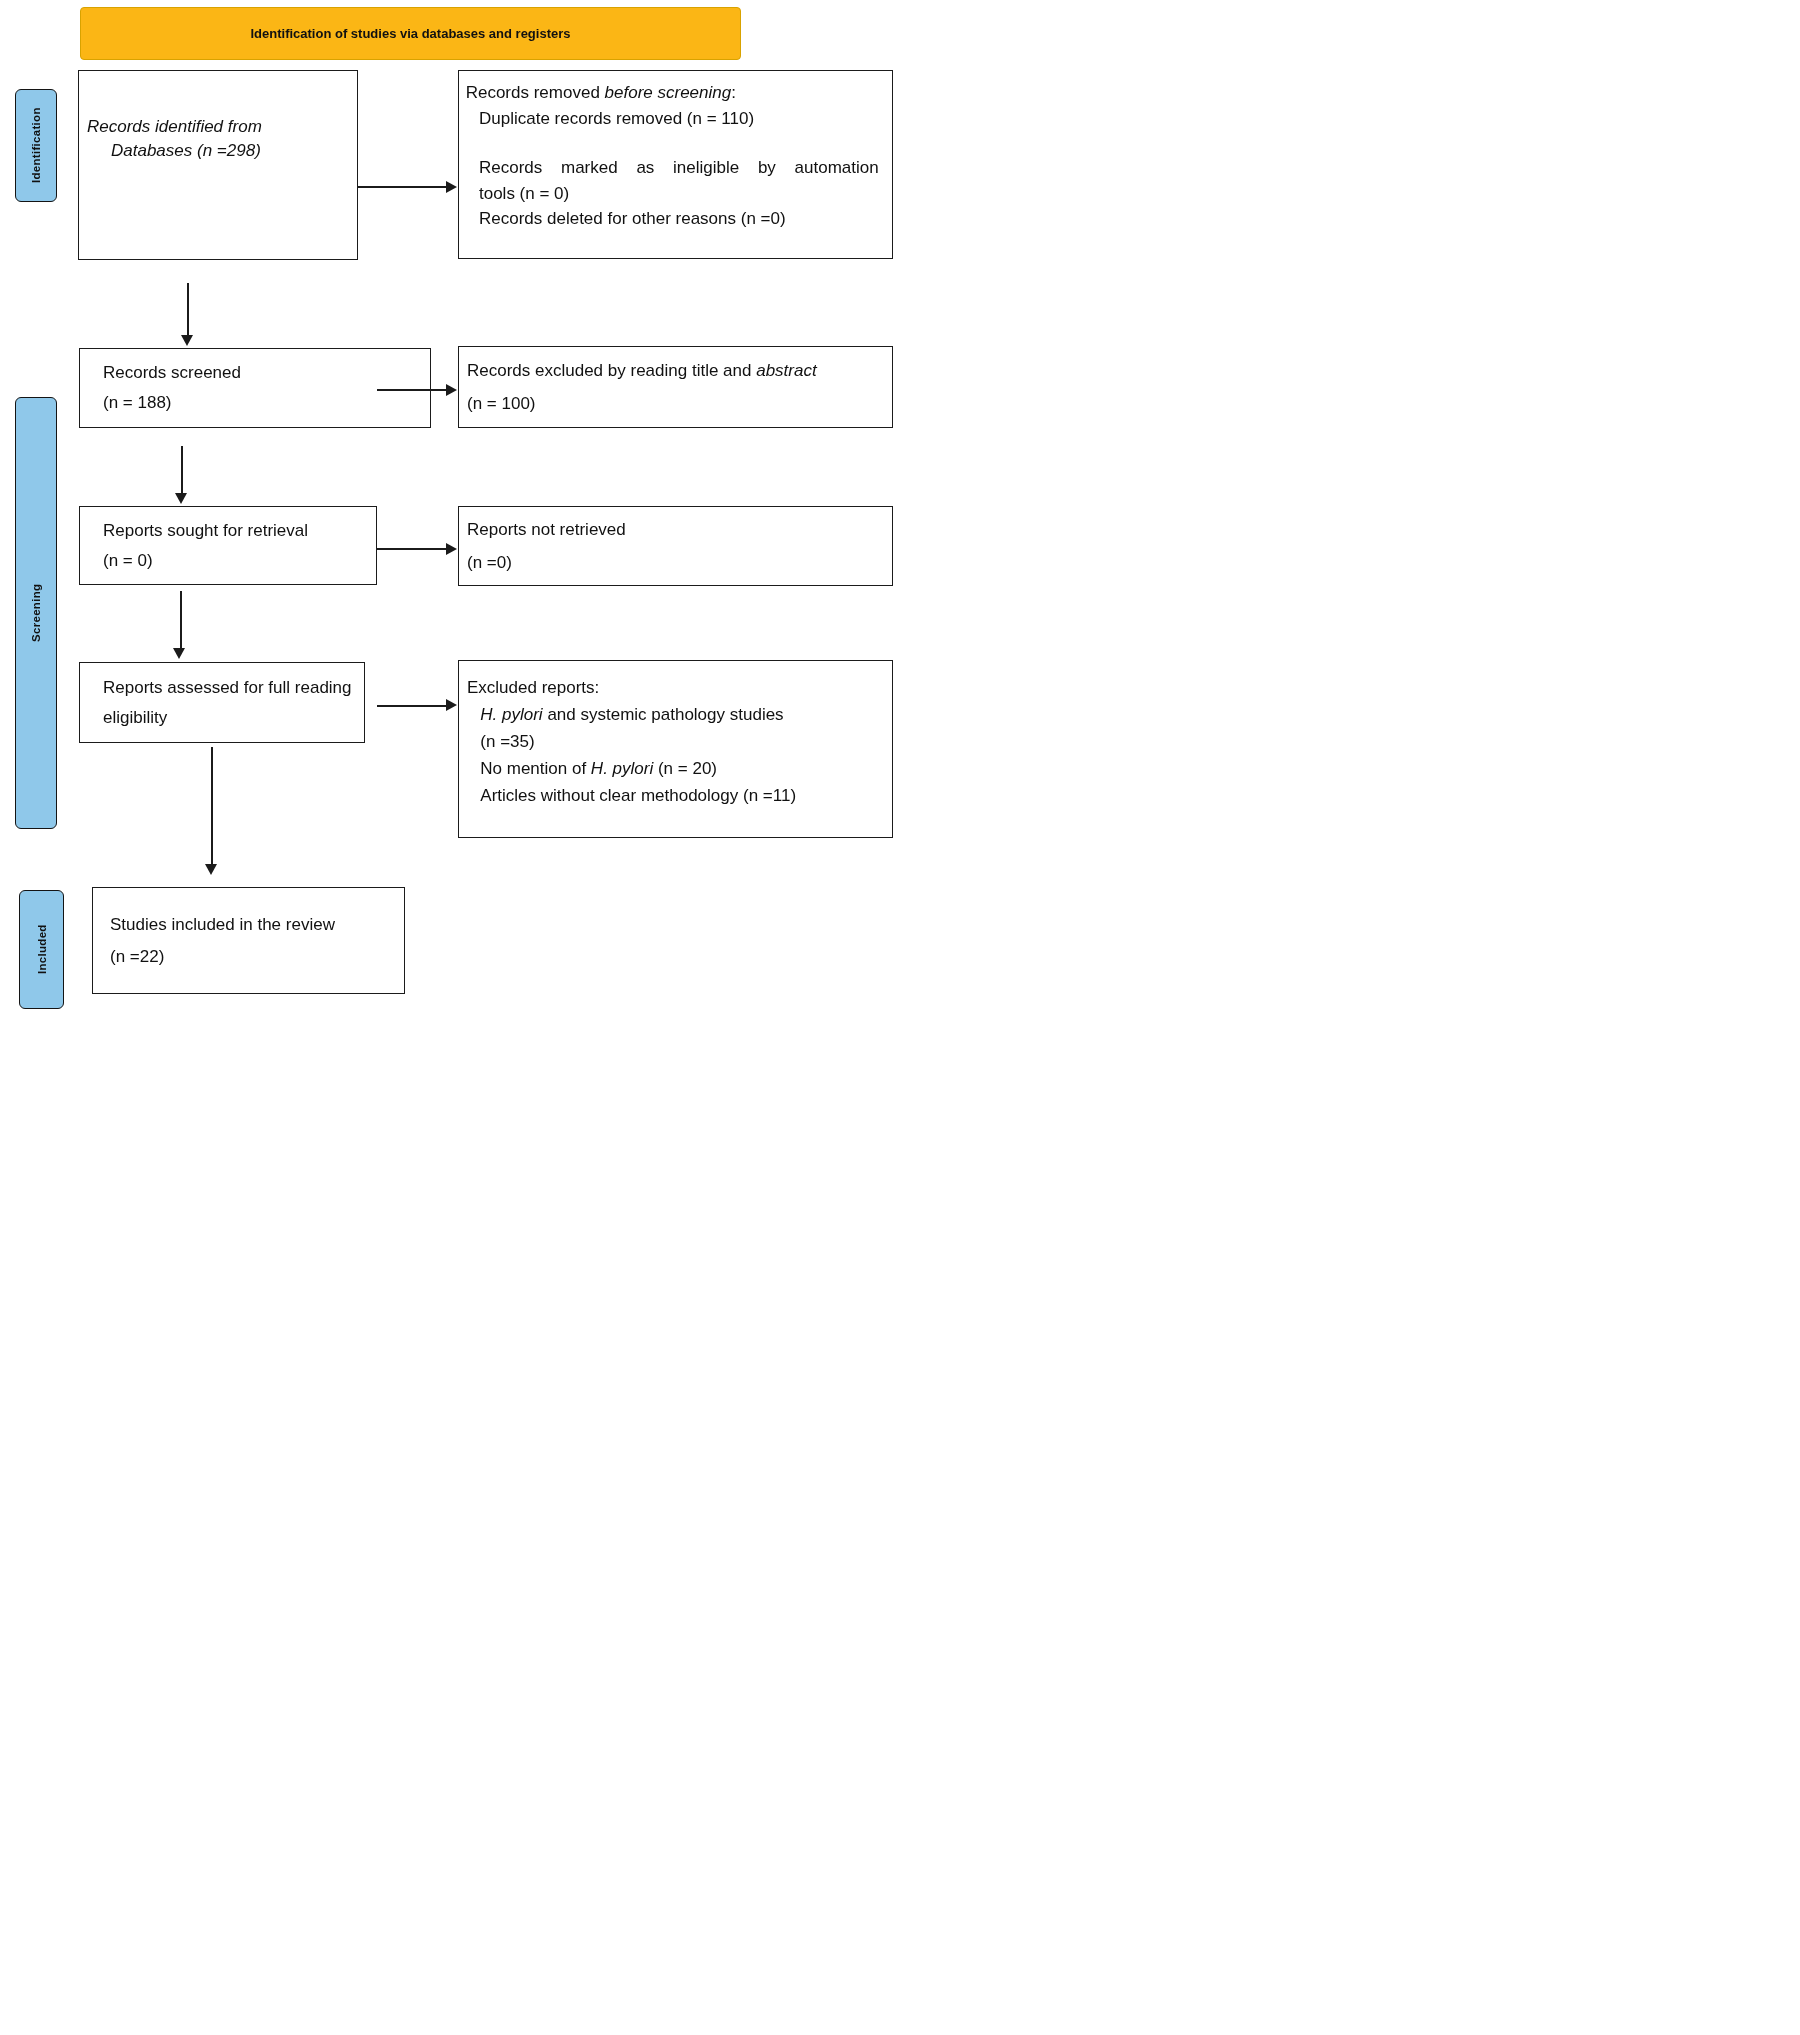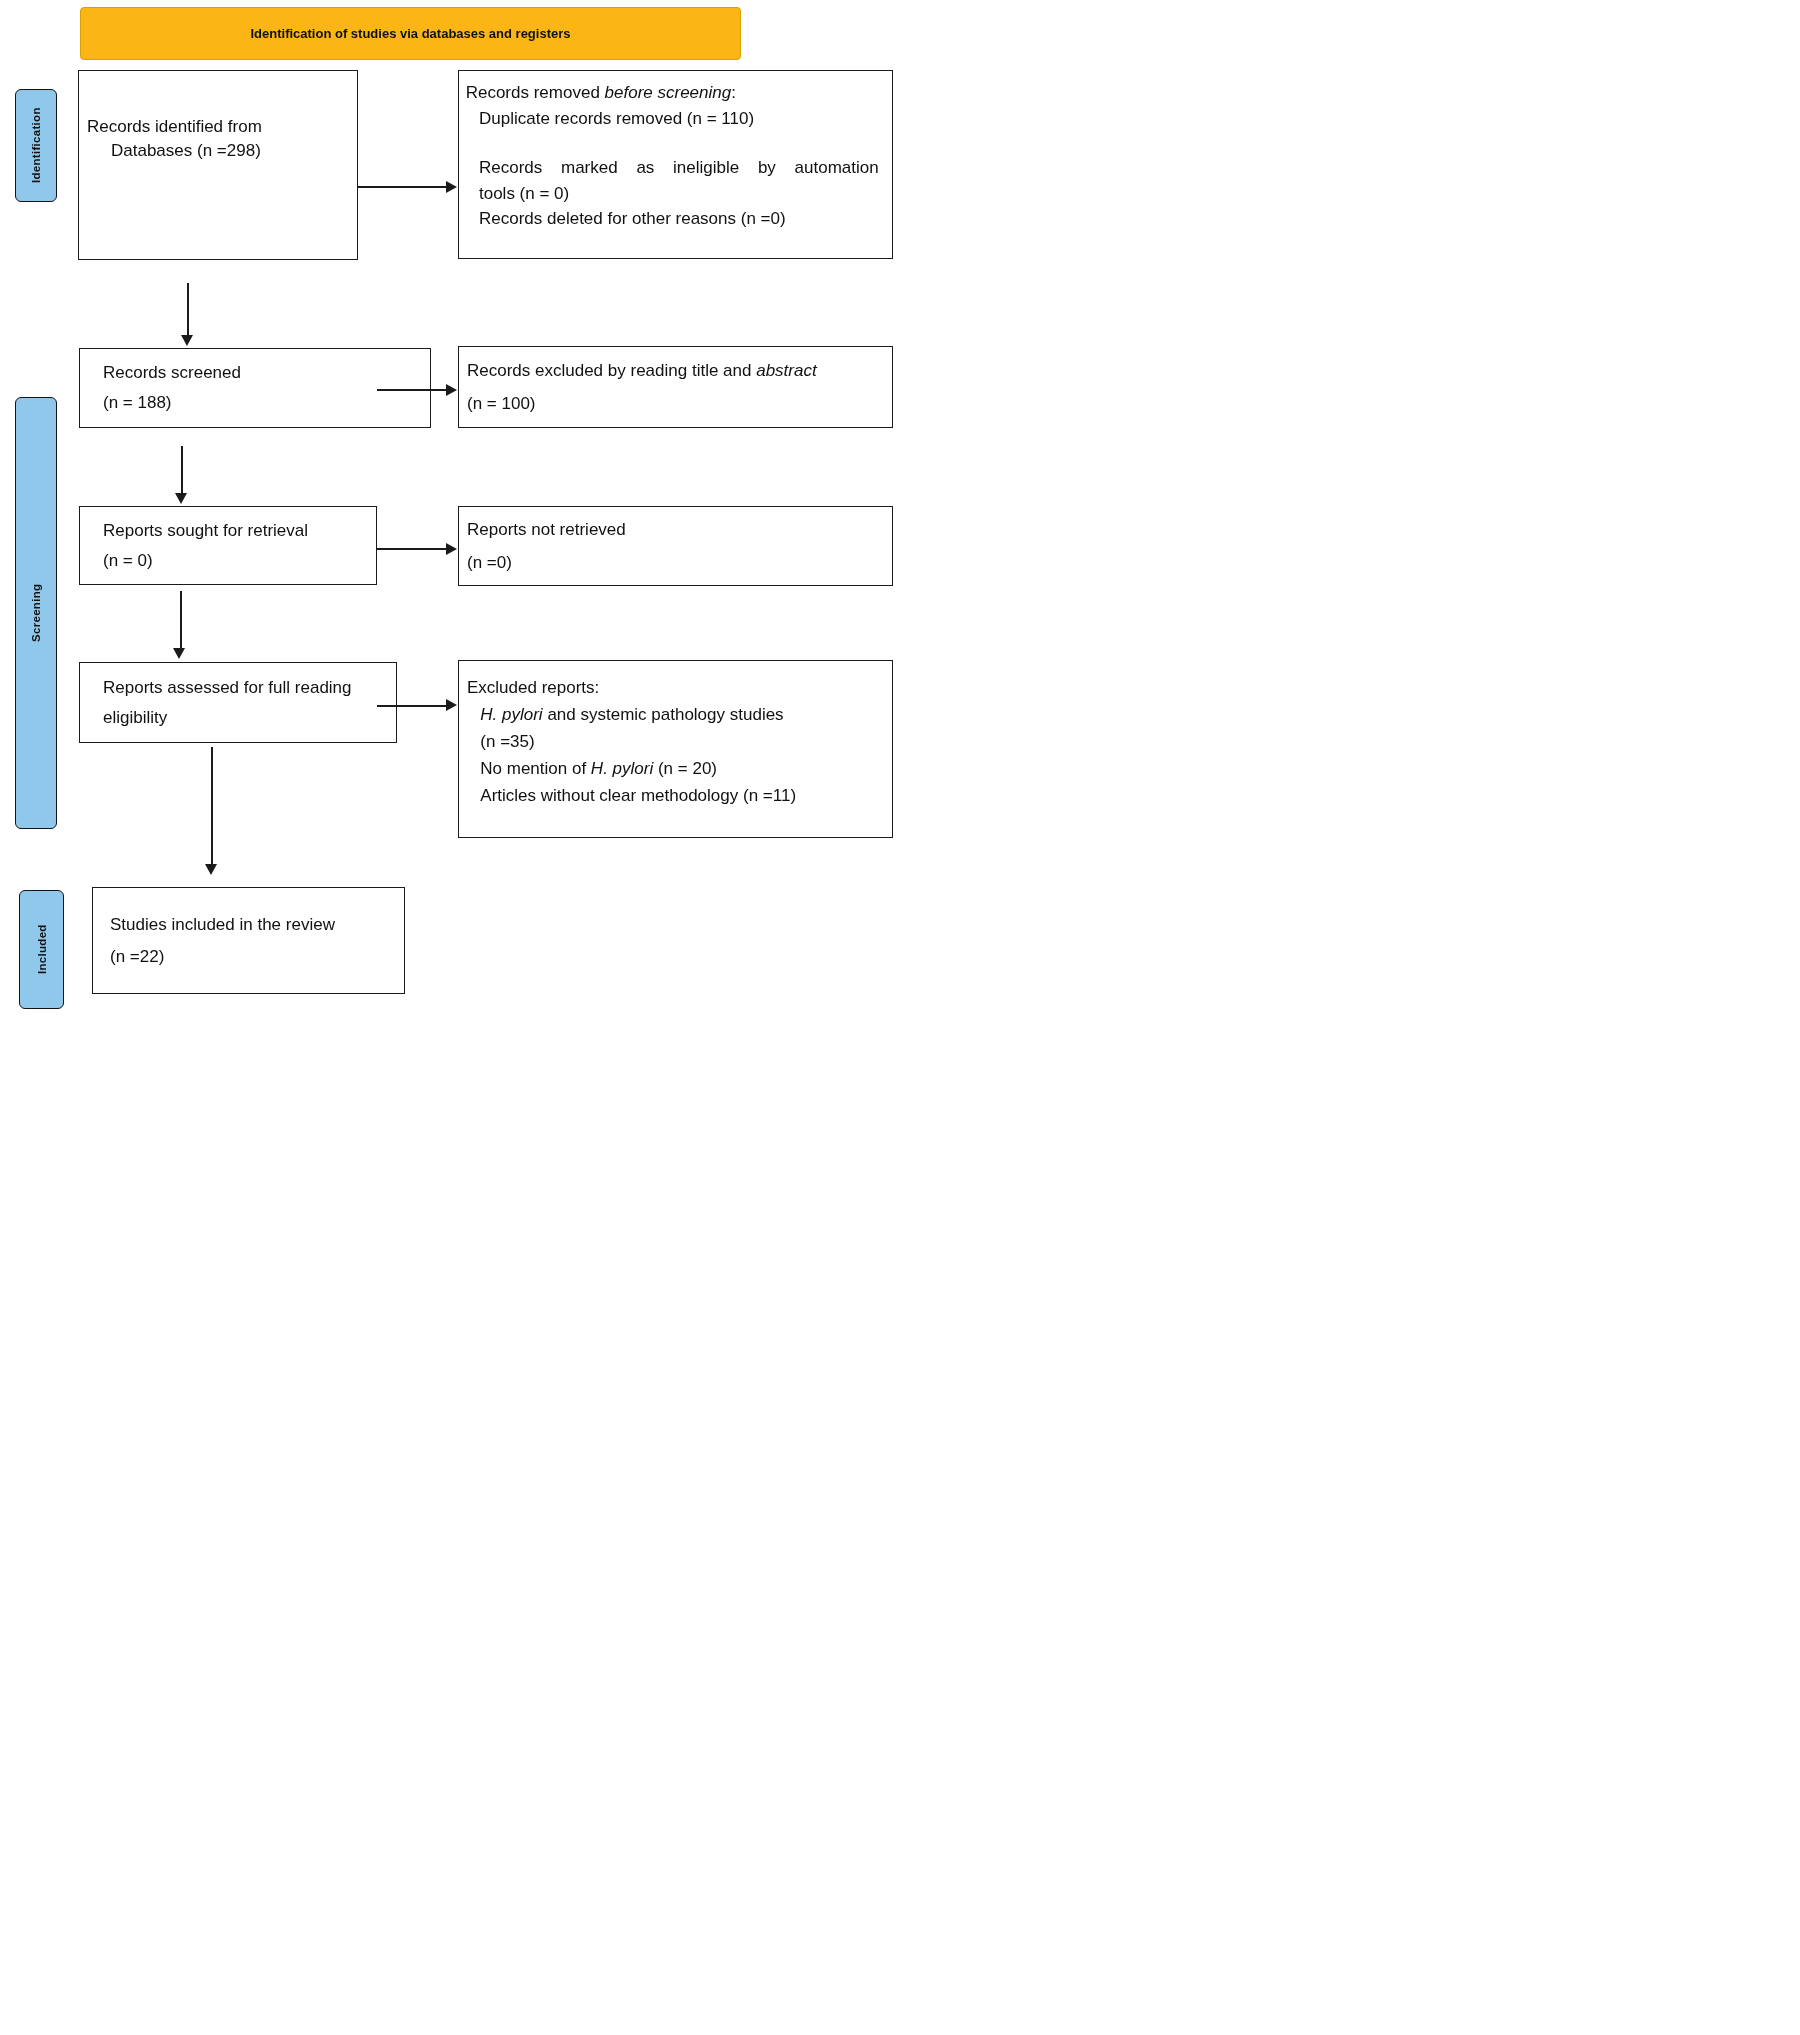--- a/index.html
+++ b/index.html
@@ -30,26 +30,26 @@
   #tab-included{left:19px;top:890px;width:45px;height:119px;}
 
   .box{
     position:absolute;background:#fff;border:1.8px solid var(--box-border);
     box-sizing:border-box;font-size:17px;line-height:30px;
     display:flex;flex-direction:column;justify-content:center;
   }
   .box .line{white-space:nowrap;}
 
   #box-identified{left:78px;top:70px;width:280px;height:190px;
-    padding-left:8px;justify-content:flex-start;padding-top:44px;line-height:24px;}
+    padding-left:8px;justify-content:flex-start;padding-top:44px;line-height:24px;font-style:italic;}
   #box-identified .ind1{margin-left:24px;}
 
   #box-screened{left:79px;top:348px;width:352px;height:80px;padding-left:23px;}
   #box-sought{left:79px;top:506px;width:298px;height:79px;padding-left:23px;}
-  #box-assessed{left:79px;top:662px;width:318px;height:81px;padding-left:23px;}
+  #box-assessed{left:79px;top:662px;width:286px;height:81px;padding-left:23px;}
   #box-included-review{left:92px;top:887px;width:313px;height:107px;padding-left:17px;line-height:32px;}
 
   #rbox-removed{left:458px;top:70px;width:435px;height:189px;
     padding:0 13.3px 17px 6.7px;line-height:25.5px;}
   #rbox-excluded-screening{left:458px;top:346px;width:435px;height:82px;padding-left:8px;line-height:33px;}
   #rbox-not-retrieved{left:458px;top:506px;width:435px;height:80px;padding-left:8px;line-height:33px;}
   #rbox-excluded-reports{left:458px;top:660px;width:435px;height:178px;
     padding:0 17px 16px 8px;line-height:27px;}
 
   .ind{margin-left:13.3px;}

